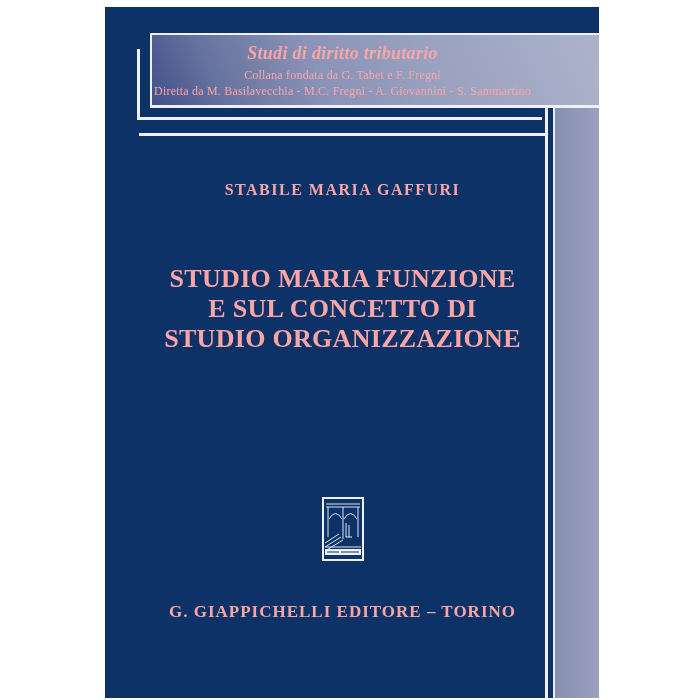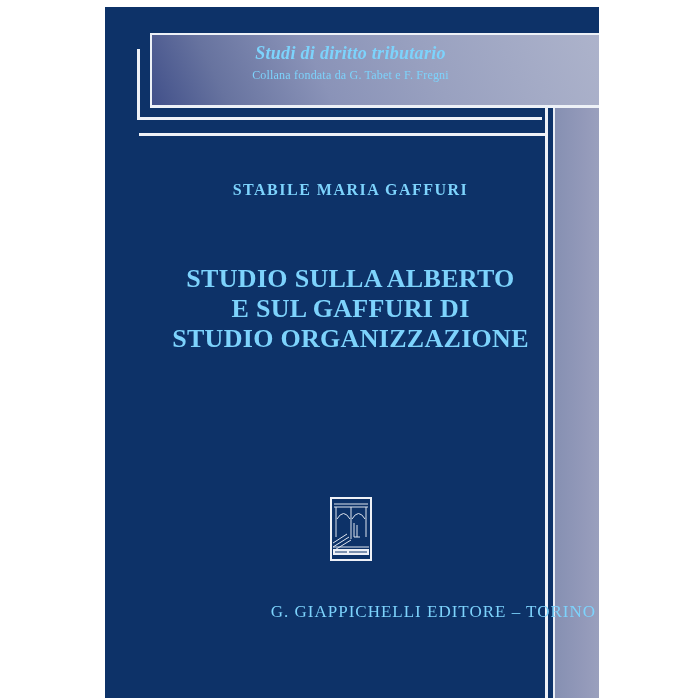--- a/index.html
+++ b/index.html
@@ -30,21 +30,21 @@
   }
   
   .fline{position:absolute;background:#eef1f7;}
   .fl-left-v   {left:32px;top:42px;width:3px;height:71px;}
   .fl-h1       {left:32px;top:110px;width:405px;height:3px;}
   .fl-h2       {left:34px;top:126px;width:408px;height:3px;}
   .fl-right-v  {left:440px;top:101px;width:3px;bottom:0;}
   
   .content{
     position:absolute;left:0;top:0;width:475px;height:691px;
-    color:#7dd3fc;text-align:center;padding-left:16px;
+    color:#fca5a5;text-align:center;
   }
   .band-title{
     position:absolute;left:0;right:0;top:36px;
     font-size:18px;font-weight:bold;font-style:italic;
     letter-spacing:0.3px;
   }
   .band-sub1{position:absolute;left:0;right:0;top:61px;font-size:12px;letter-spacing:0.2px;}
   .band-sub2{position:absolute;left:0;right:0;top:77px;font-size:12px;letter-spacing:0.2px;}
   .author{
     position:absolute;left:0;right:0;top:174px;
@@ -54,47 +54,48 @@
     position:absolute;left:0;right:0;top:257px;
     font-size:26px;font-weight:bold;line-height:30px;
     letter-spacing:0.3px;
   }
   .logo-wrap{
     position:absolute;left:0;right:0;top:490px;height:64px;
     display:flex;justify-content:center;align-items:flex-start;
   }
   .publisher{
     position:absolute;left:0;right:0;top:595px;
-    font-size:17px;font-weight:normal;letter-spacing:1px;text-align:right;
+    font-size:17px;font-weight:bold;letter-spacing:1px;
   }
 </style>
 </head>
 <body>
 
 <div class="cover">
 
   <div class="panel"></div>
 
   <div class="fline fl-left-v"></div>
   <div class="fline fl-h1"></div>
   <div class="fline fl-h2"></div>
   <div class="fline fl-right-v"></div>
 
   <div class="right-strip"></div>
 
   <div class="content">
 
     <div class="band-title">Studi di diritto tributario</div>
     <div class="band-sub1">Collana fondata da G. Tabet e F. Fregni</div>
+    <div class="band-sub2">Diretta da M. Basilavecchia - M.C. Fregni - A. Giovannini - S. Sammartino</div>
 
     <div class="author">STABILE MARIA GAFFURI</div>
 
     <div class="book-title">
-      <div>STUDIO SULLA ALBERTO</div>
-      <div>E SUL GAFFURI DI</div>
+      <div>STUDIO MARIA FUNZIONE</div>
+      <div>E SUL CONCETTO DI</div>
       <div>STUDIO ORGANIZZAZIONE</div>
     </div>
 
     <div class="logo-wrap">
       <svg width="42" height="64" viewBox="0 0 42 64">
 
         <rect x="1" y="1" width="40" height="62" fill="none" stroke="#eef1f7" stroke-width="2"></rect>
         <g stroke="#dfe5ef" stroke-width="1" fill="none">
 
           <line x1="4" y1="7" x2="38" y2="7"></line>

